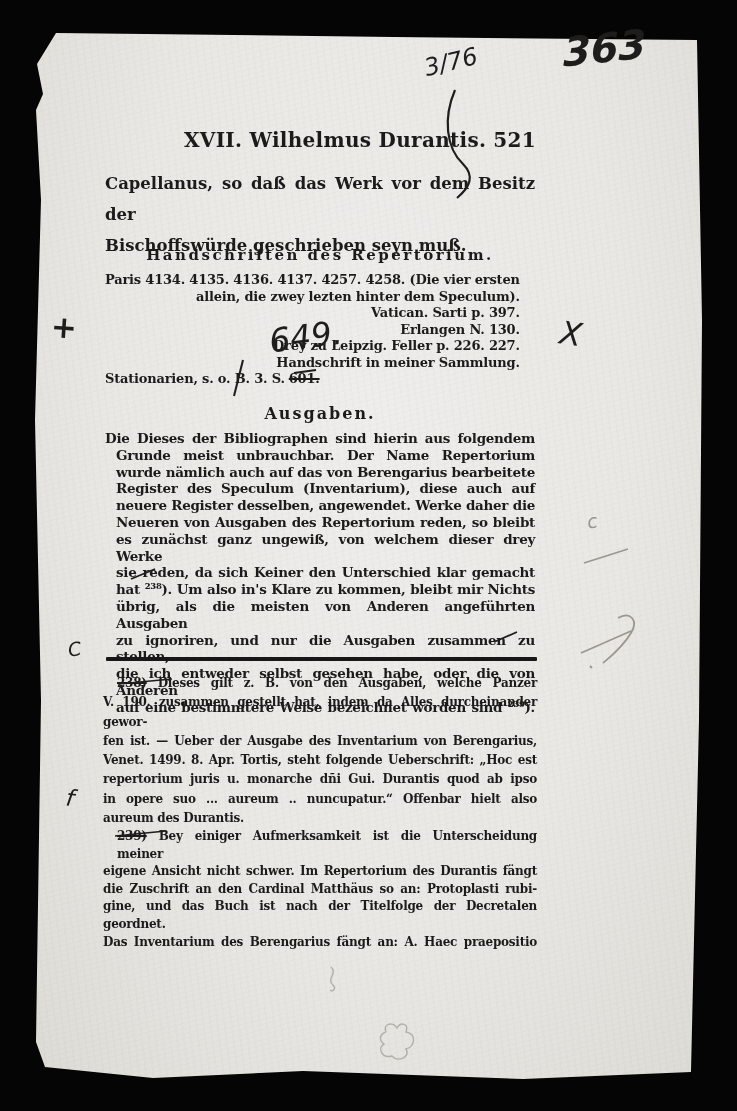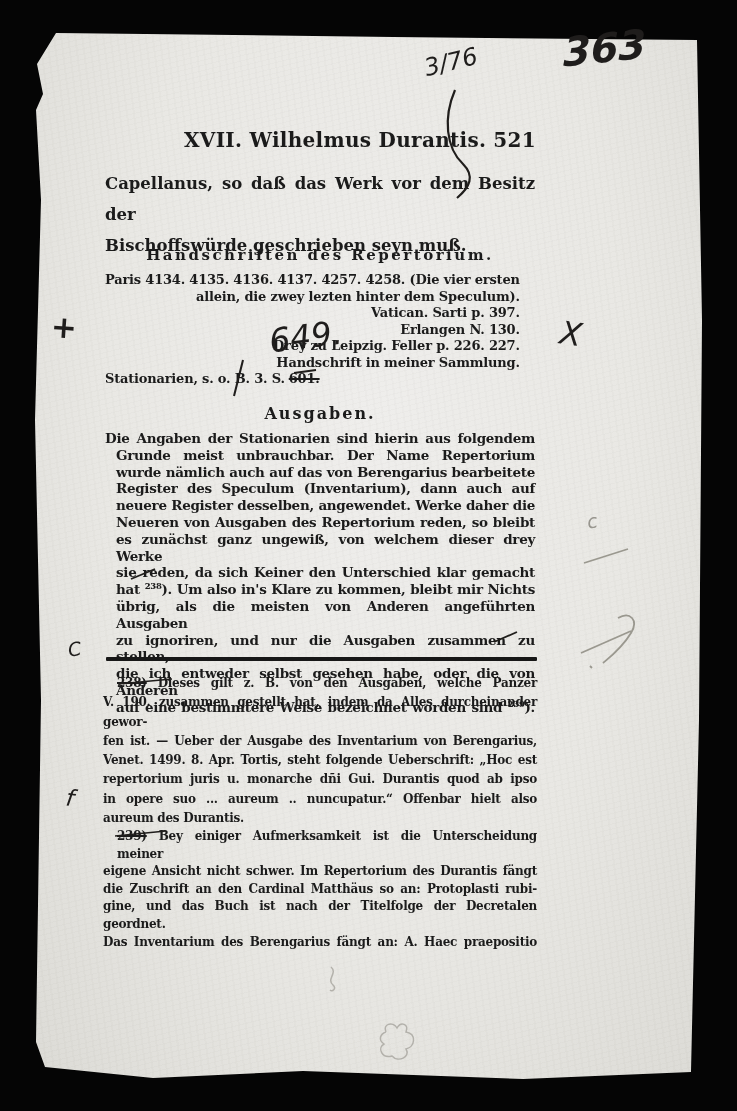--- a/index.html
+++ b/index.html
@@ -82,24 +82,24 @@
         <div class="ln">Handschrift in meiner Sammlung.</div>
       </div>
 
     <div class="abs strow">
       <span>Stationarien, s. o. B. 3. S.</span><span class="struck">601.</span>
     </div>
 
     <div class="abs hsec h2">Ausgaben.</div>
 
     <div class="abs editions">
-        <div class="ln">Die Angaben der Stationarien sind hierin aus folgendem</div>
+        <div class="ln">Die Dieses der Bibliographen sind hierin aus folgendem</div>
         <div class="ln">Grunde meist unbrauchbar.  Der Name Repertorium</div>
         <div class="ln">wurde nämlich auch auf das von Berengarius bearbeitete</div>
-        <div class="ln">Register des Speculum (Inventarium), dann auch auf</div>
+        <div class="ln">Register des Speculum (Inventarium), diese auch auf</div>
         <div class="ln">neuere Register desselben, angewendet.  Werke daher die</div>
         <div class="ln">Neueren von Ausgaben des Repertorium reden, so bleibt</div>
         <div class="ln">es zunächst ganz ungewiß, von welchem dieser drey Werke</div>
         <div class="ln">sie reden, da sich Keiner den Unterschied klar gemacht</div>
         <div class="ln">hat ²³⁸).  Um also in's Klare zu kommen, bleibt mir Nichts</div>
         <div class="ln">übrig, als die meisten von Anderen angeführten Ausgaben</div>
         <div class="ln">zu ignoriren, und nur die Ausgaben zusammen zu stellen,</div>
         <div class="ln">die ich entweder selbst gesehen habe, oder die von Anderen</div>
         <div class="ln">auf eine bestimmtere Weise bezeichnet worden sind ²³⁹).</div>
       </div>

